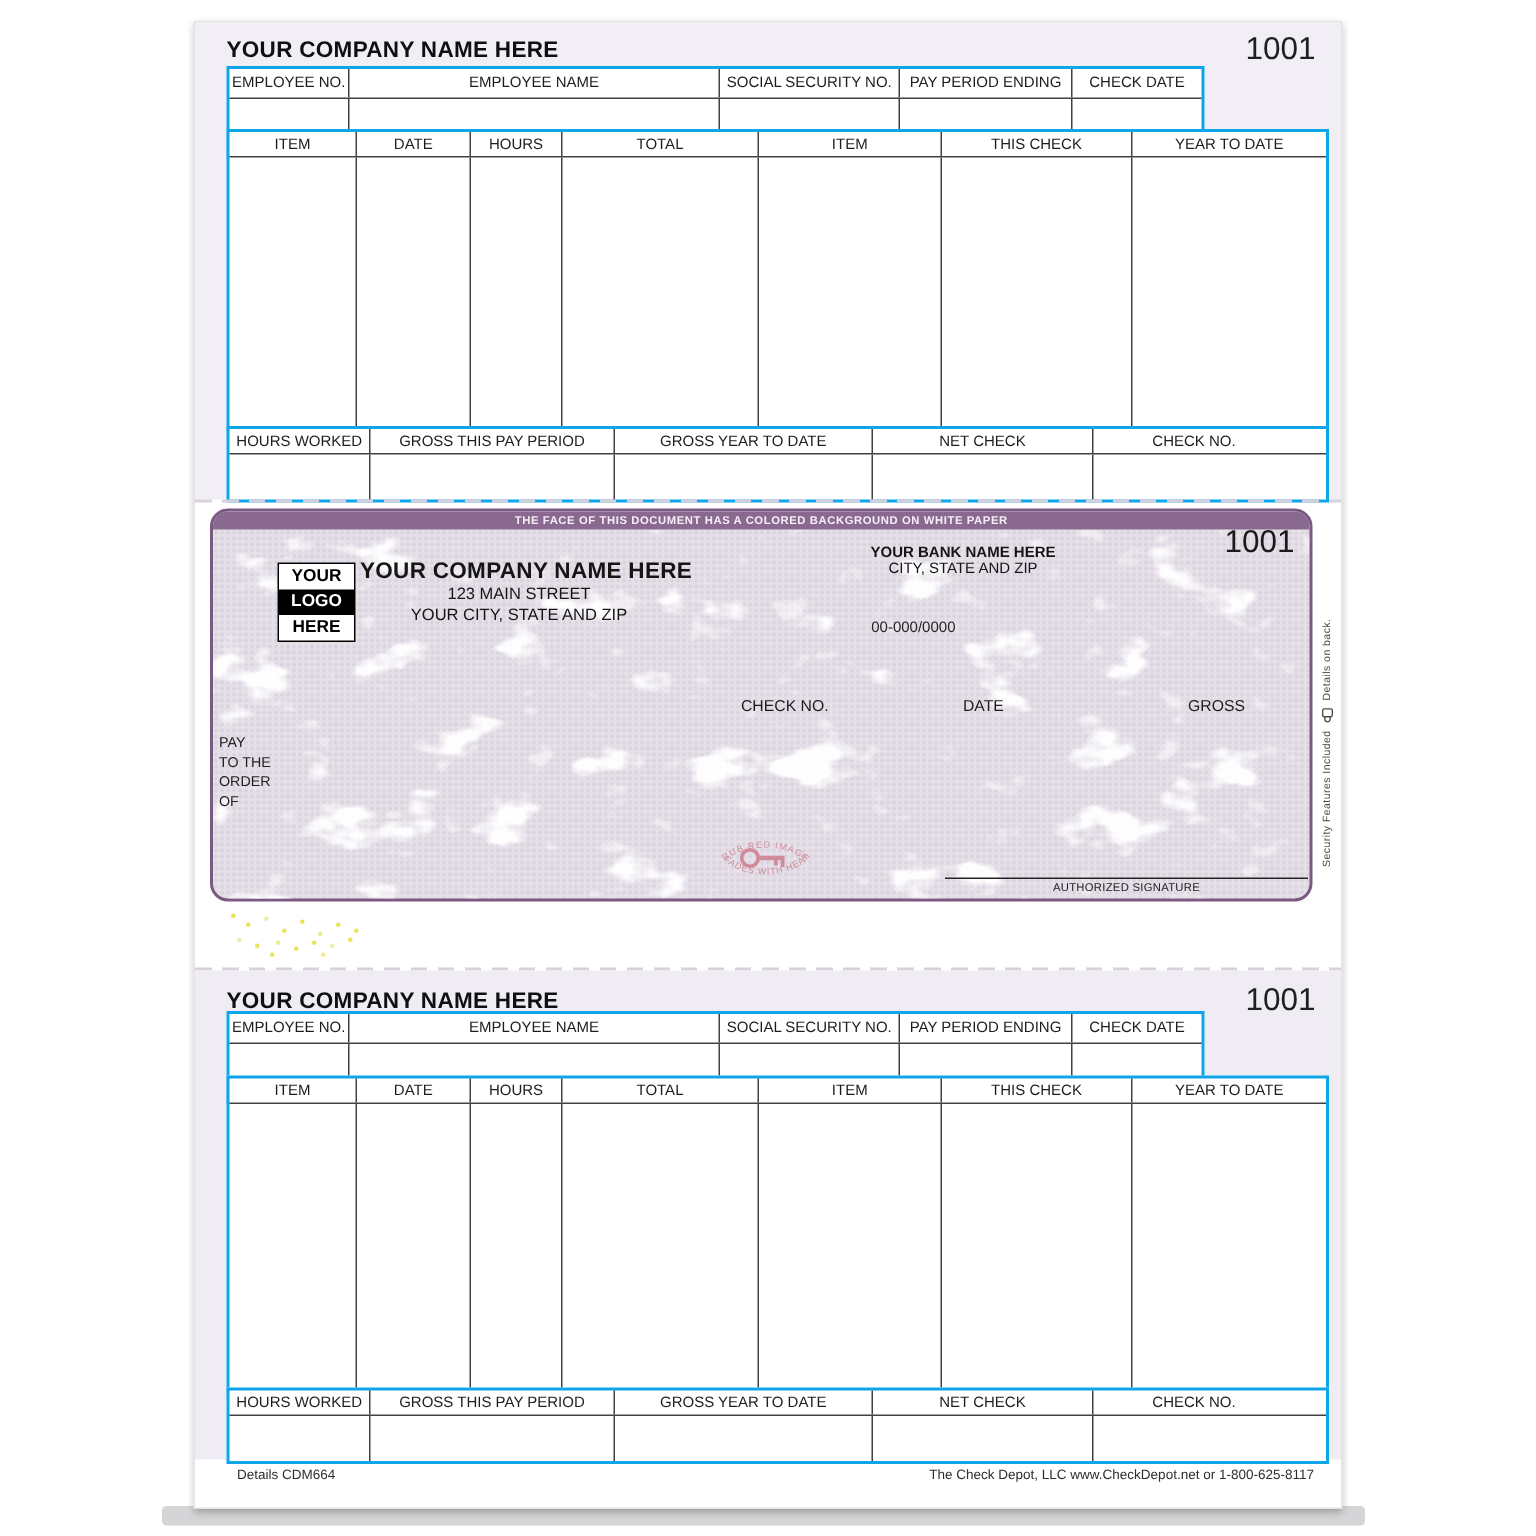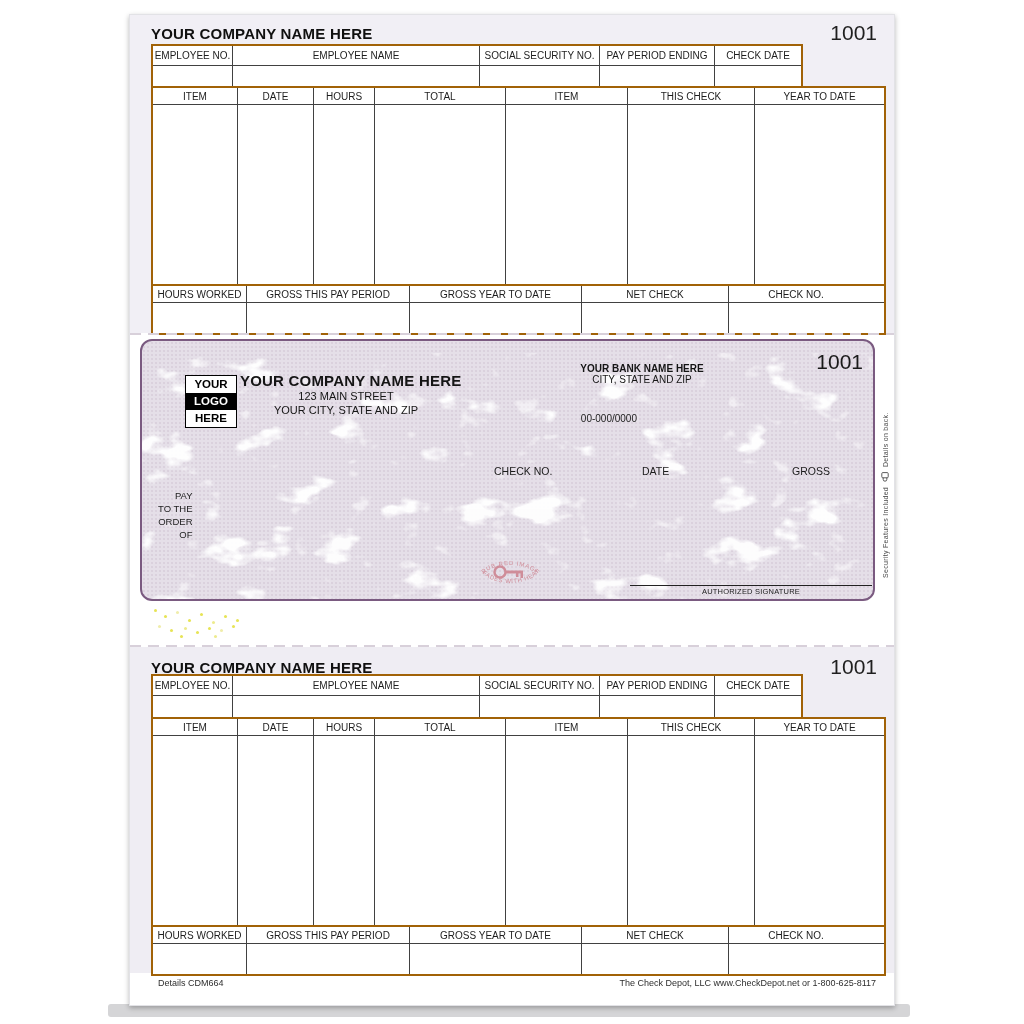--- a/index.html
+++ b/index.html
@@ -14,21 +14,21 @@
   .stub { position:absolute; left:0; width:100%; background:#f1eff5; }
   #stub-top { top:0; height:318px; }
   #stub-bottom { top:632px; height:326px; background:#efedf3; }
 
   .cname { position:absolute; left:21px; top:10px; font-size:15px; font-weight:bold;
            color:#101010; letter-spacing:.2px; white-space:nowrap; }
   .cnum  { position:absolute; right:17px; top:6px; font-size:21px; color:#1f1f1f; }
   #stub-bottom .cname { top:12px; }
   #stub-bottom .cnum  { top:8px; }
 
-  .tbl { position:absolute; border:2px solid #a16207; background:#fff; }
+  .tbl { position:absolute; border:2px solid #0ea5e9; background:#fff; }
   .tr  { display:flex; }
   .hr  { border-bottom:1.5px solid #414141; }
   .tr > div { border-right:1.5px solid #414141; display:flex; align-items:center;
               justify-content:center; font-size:10px; color:#1d1d1d; white-space:nowrap; }
   .tr > div:last-child { border-right:none; }
 
   .ta { left:21px; top:29px; width:652px; }
   #stub-bottom .ta { top:27px; }
   .ta .hr > div { height:19px; }
   .ta .br > div { height:38px; }
@@ -74,21 +74,21 @@
 
   .bkblock { left:425px; top:22px; width:150px; text-align:center; color:#151515; }
   .bkblock .nm { font-size:10px; font-weight:bold; white-space:nowrap; }
   .bkblock .ad { font-size:10px; }
 
   .chknum { right:10px; top:9px; font-size:21px; color:#1a1a1a; }
   .fraction { left:405px; top:72px; width:90px; text-align:right; font-size:10px; color:#222; }
   .flabel { top:124px; font-size:10.5px; color:#1b1b1b; white-space:nowrap; }
   #lbl-checkno { left:352px; } #lbl-date { left:500px; } #lbl-amount { left:650px; }
 
-  .payee { left:16px; top:148px; font-size:9.5px; line-height:13px; color:#222;text-align:right; }
+  .payee { left:4px; top:148px; font-size:9.5px; line-height:13px; color:#222; }
   .seal { left:330px; top:205px; }
   .sig { left:488px; top:244px; width:242px; border-top:1.5px solid #222;
          text-align:center; font-size:7.5px; color:#222; padding-top:1px; letter-spacing:.2px; }
 
   #side-strip { position:absolute; left:751px; top:372px; height:216px;
                 writing-mode:vertical-rl; transform:rotate(180deg);
                 display:flex; align-items:center; justify-content:center; gap:5px;
                 font-size:7px; color:#4a4a4a; letter-spacing:.3px; }
 
   
@@ -169,20 +169,21 @@
         <div class="c3"></div>
         <div class="c4"></div>
         <div class="c5"></div>
       </div>
     </div>
   </div>
 
   <div class="perf" id="perf1"></div>
 
   <div id="check">
+    <div class="band">THE FACE OF THIS DOCUMENT HAS A COLORED BACKGROUND ON WHITE PAPER</div>
 
     <svg id="marble" width="731" height="248" viewBox="0 0 731 248" preserveAspectRatio="none">
       <filter id="marbleF" x="0" y="0" width="100%" height="100%">
         <feTurbulence type="fractalNoise" baseFrequency="0.016 0.028" numOctaves="4" seed="8"></feTurbulence>
         <feColorMatrix type="matrix" values="0 0 0 0 1  0 0 0 0 1  0 0 0 0 1  0 0 0 10 -6.2"></feColorMatrix>
       </filter>
       <filter id="marbleF2" x="0" y="0" width="100%" height="100%">
         <feTurbulence type="fractalNoise" baseFrequency="0.035 0.05" numOctaves="3" seed="4"></feTurbulence>
         <feColorMatrix type="matrix" values="0 0 0 0 1  0 0 0 0 1  0 0 0 0 1  0 0 0 8 -5.4"></feColorMatrix>
       </filter>

